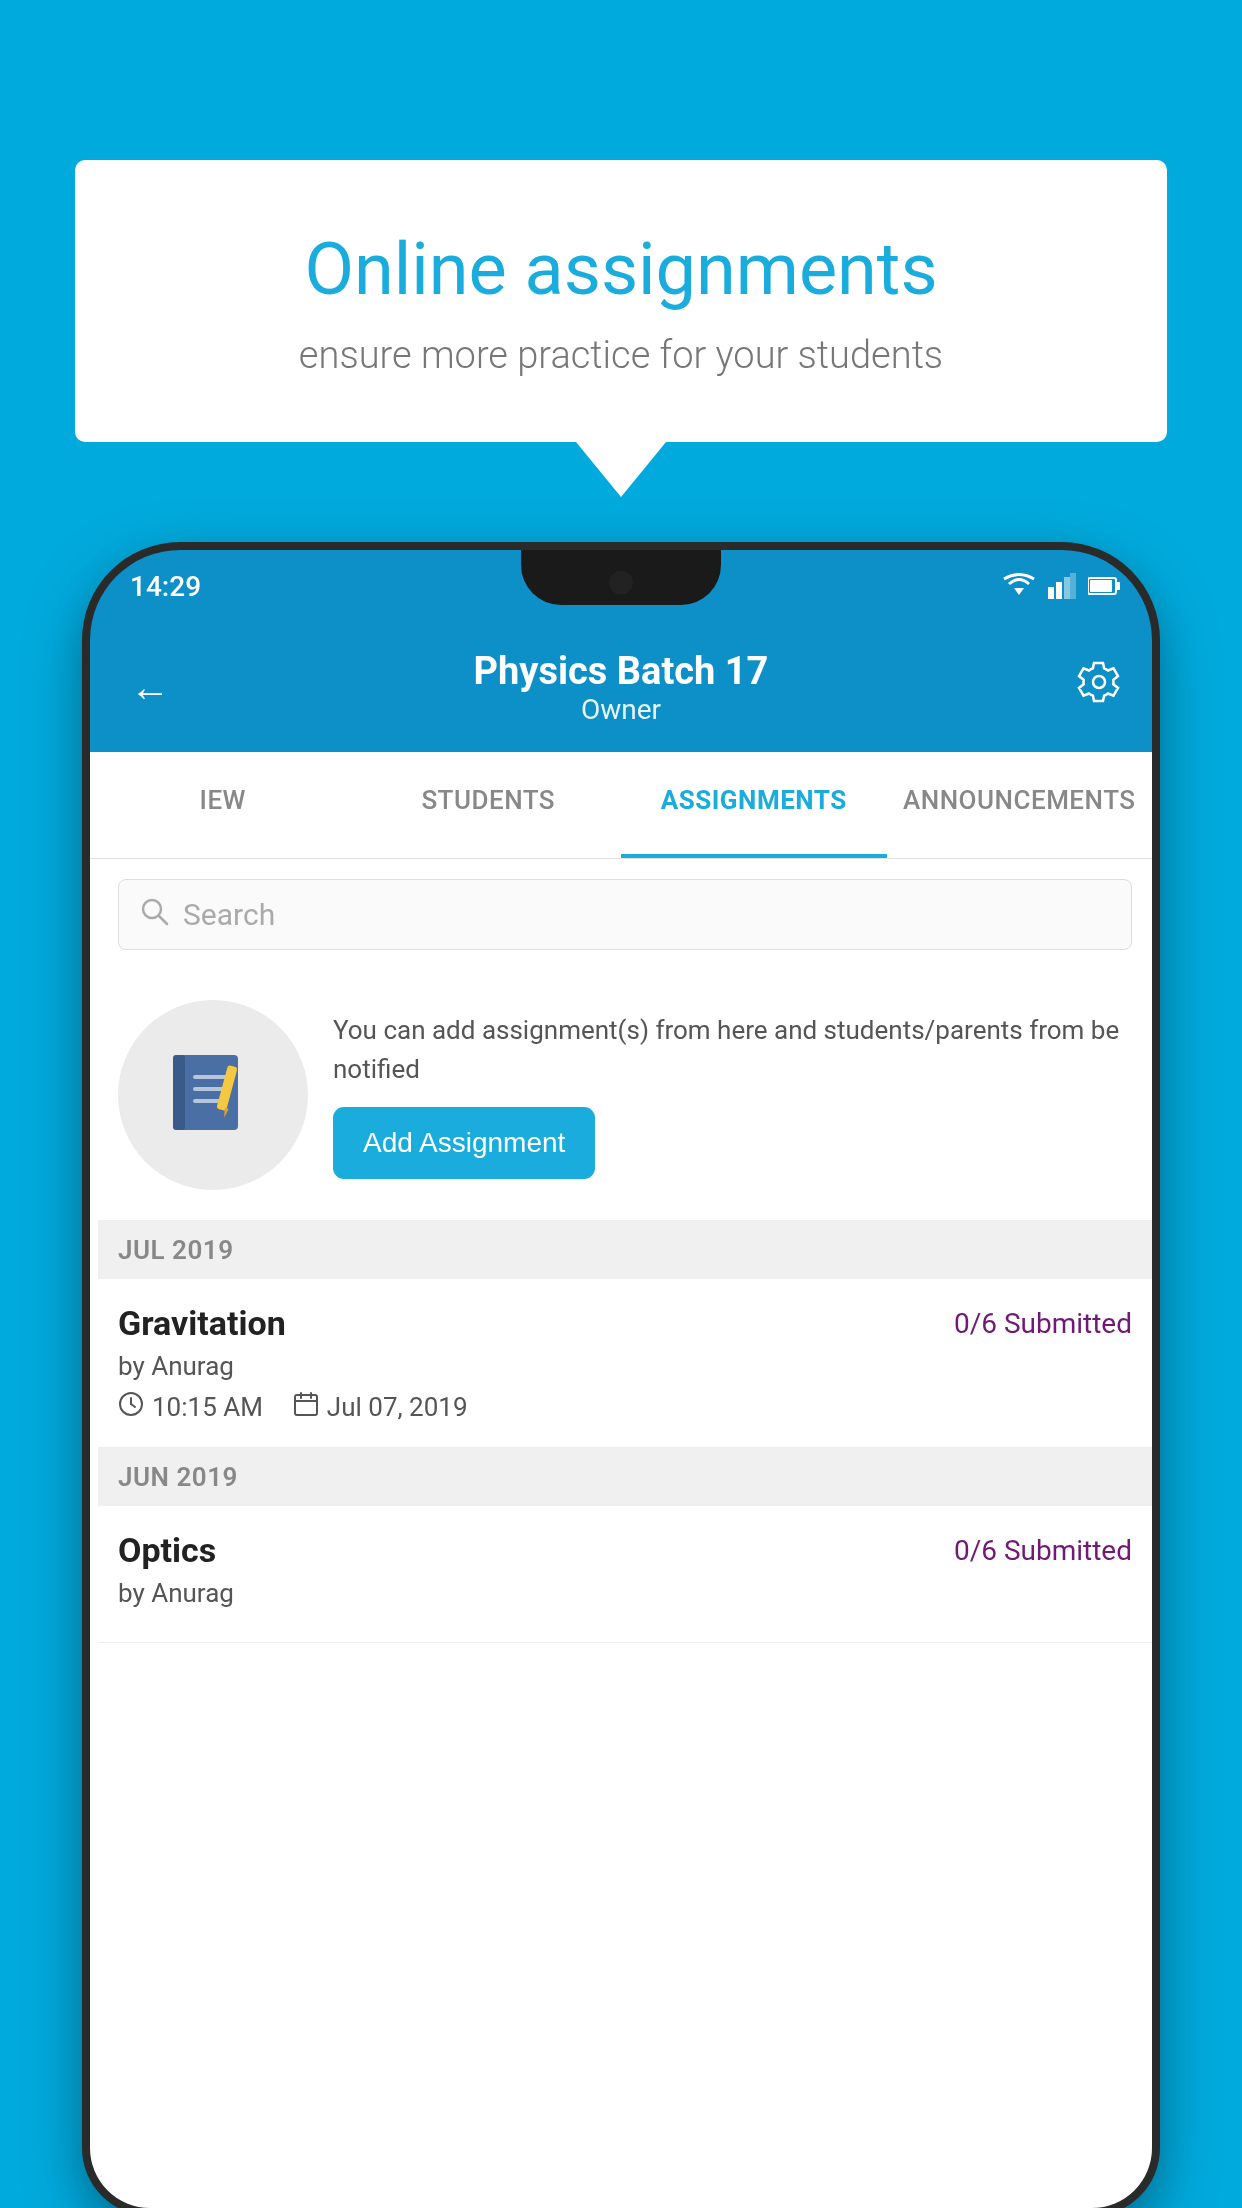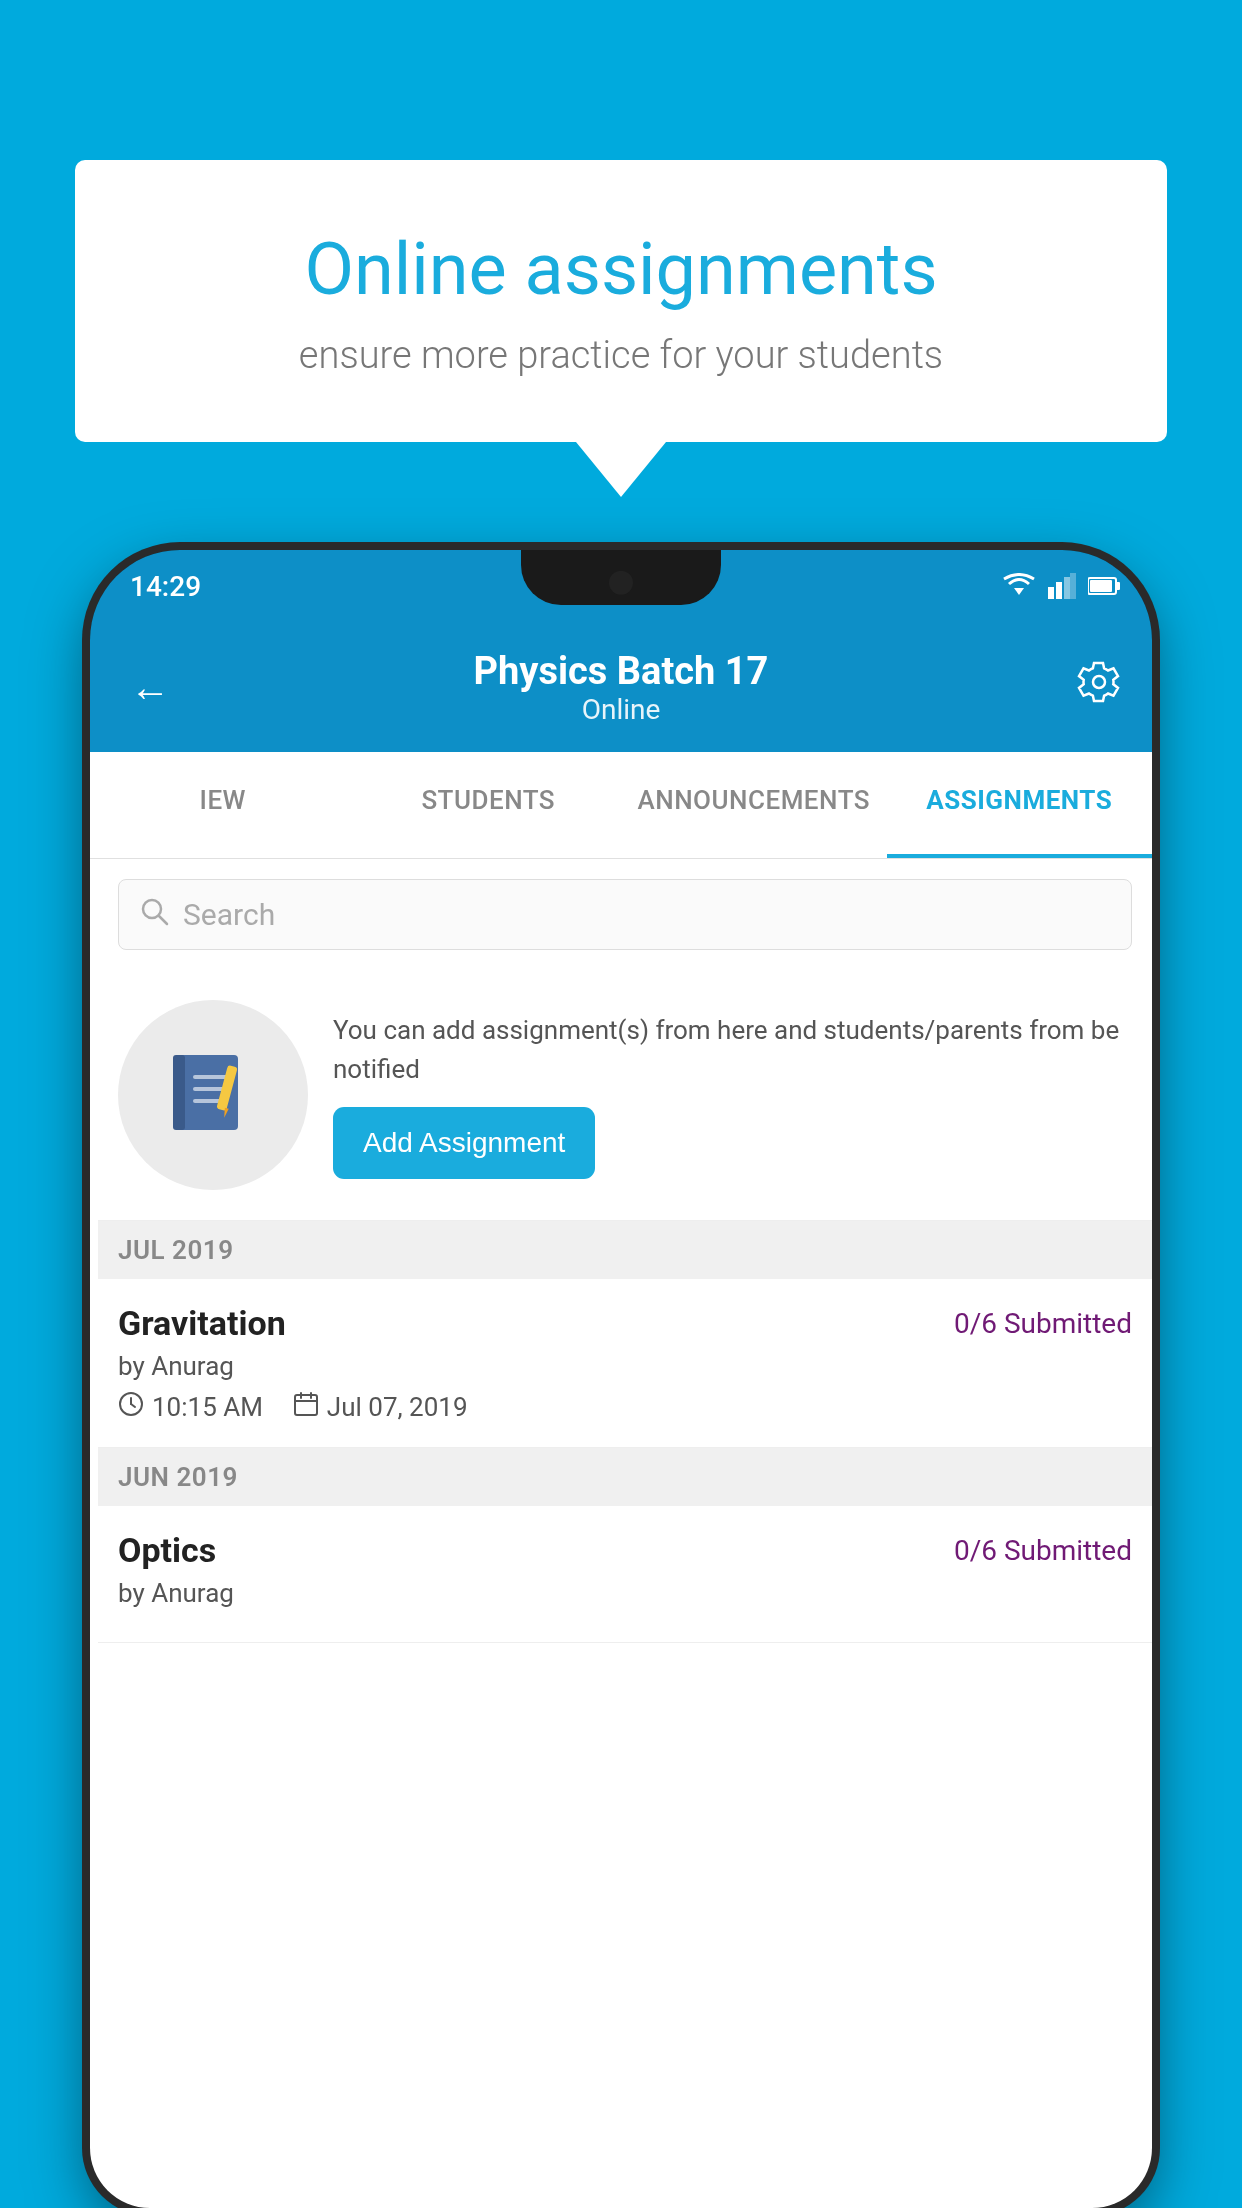--- a/index.html
+++ b/index.html
@@ -381,42 +381,42 @@
           <rect x="28" y="6" width="4" height="8" rx="1" fill="white"></rect>
           <rect x="2" y="4" width="22" height="12" rx="1" fill="white"></rect>
         </svg>
       </div>
     </div>
 
     <div class="app-bar">
       <span class="app-bar-back">←</span>
       <div class="app-bar-title-block">
         <div class="app-bar-title">Physics Batch 17</div>
-        <div class="app-bar-subtitle">Online</div>
+        <div class="app-bar-subtitle">Owner</div>
       </div>
       <div class="app-bar-settings">
         <svg width="46" height="46" viewBox="0 0 46 46" fill="none">
           <path d="M23 29a6 6 0 1 0 0-12 6 6 0 0 0 0 12z" stroke="white" stroke-width="2.5" fill="none"></path>
           <path d="M37.5 23c0-.8-.1-1.5-.2-2.2l4.7-3.7-4.5-7.8-5.5 2.2c-1.2-.9-2.5-1.6-3.9-2.2L27 4h-9l-1.1 5.3c-1.4.5-2.7 1.3-3.9 2.2L7.5 9.3 3 17.1l4.7 3.7c-.1.7-.2 1.4-.2 2.2s.1 1.5.2 2.2L3 28.9l4.5 7.8 5.5-2.2c1.2.9 2.5 1.6 3.9 2.2L18 42h9l1.1-5.3c1.4-.5 2.7-1.3 3.9-2.2l5.5 2.2 4.5-7.8-4.7-3.7c.2-.7.2-1.4.2-2.2z" stroke="white" stroke-width="2.5" fill="none"></path>
         </svg>
       </div>
     </div>
 
     <div class="tabs-bar">
       <div class="tab-item">
         <span>IEW</span>
       </div>
       <div class="tab-item">
         <span>STUDENTS</span>
       </div>
+      <div class="tab-item active">
+        <span>ASSIGNMENTS</span>
+      </div>
       <div class="tab-item">
         <span>ANNOUNCEMENTS</span>
-      </div>
-      <div class="tab-item active">
-        <span>ASSIGNMENTS</span>
       </div>
     </div>
 
     <div class="phone-content">
 
       <div class="search-bar-container">
         <div class="search-bar">
           <span class="search-icon">
             <svg width="30" height="30" viewBox="0 0 30 30" fill="none">
               <circle cx="13" cy="13" r="9" stroke="#aaa" stroke-width="2.5"></circle>

